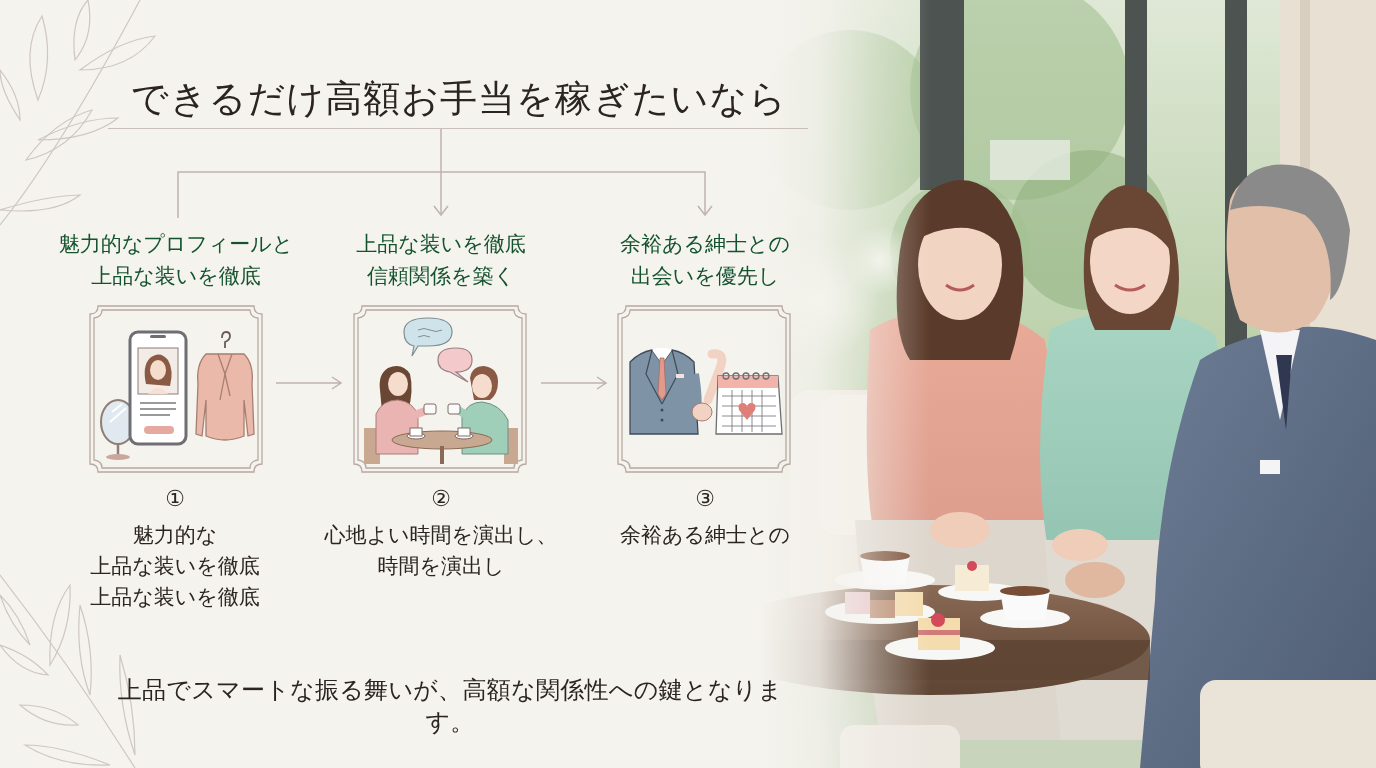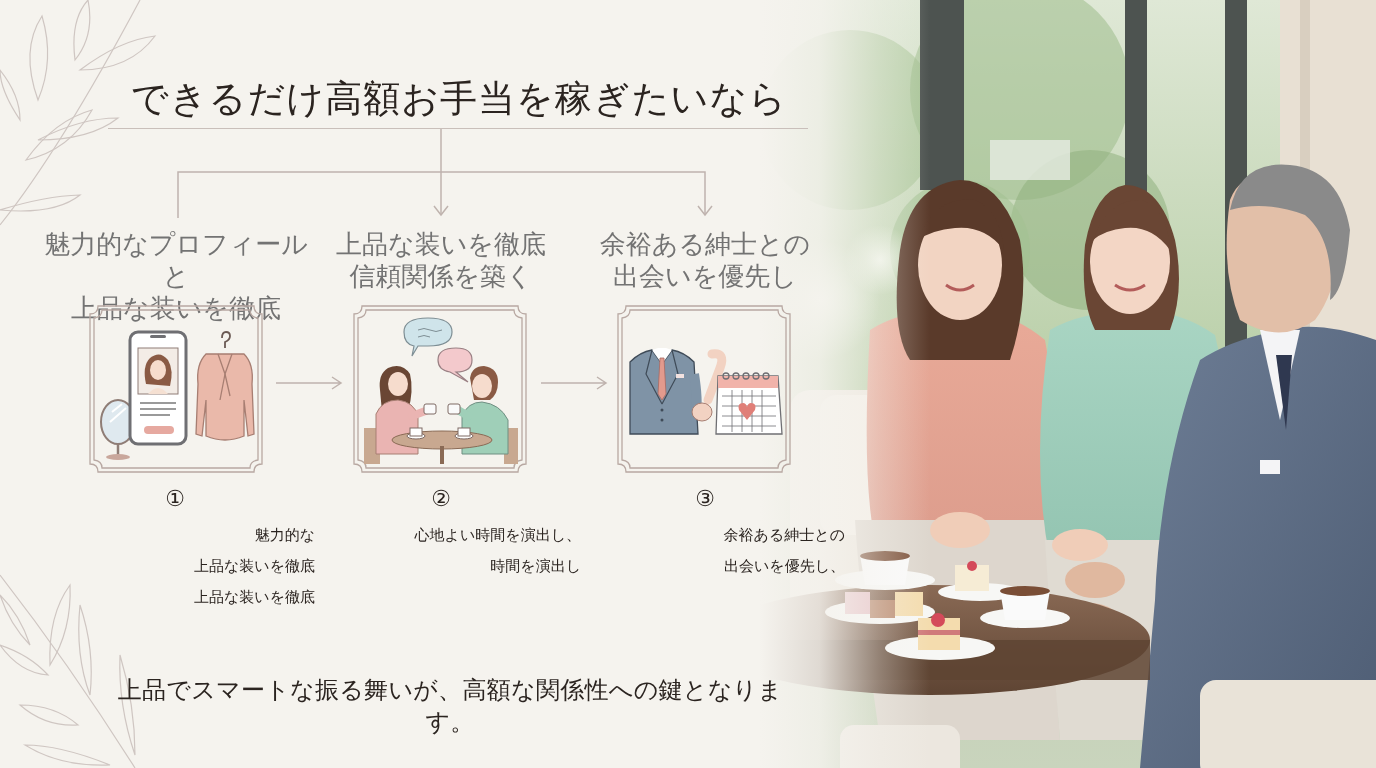--- a/index.html
+++ b/index.html
@@ -36,40 +36,40 @@
     position: absolute; left: 108px; top: 128px; width: 700px; height: 0;
     border-top: 1.5px solid #c9bfba;
   }
 
   
   .connectors { position: absolute; left: 0; top: 0; }
 
   
   .step-heading {
     position: absolute; top: 228px; width: 280px;
-    font-size: 26px; line-height: 32px; text-align: center; color: #737373;
+    font-size: 21px; line-height: 32px; text-align: center; color: #14532d;
   }
 
   
   .frame {
     position: absolute; top: 304px; width: 176px; height: 170px;
   }
   .frame svg { position: absolute; left: 0; top: 0; }
   .frame .art { position: absolute; left: 0; top: 0; }
 
   .flow-arrow { position: absolute; top: 375px; }
 
   
   .step-num {
     position: absolute; top: 486px; width: 260px; text-align: center;
     font-size: 22px; color: #2b2420;
   }
   .step-caption {
-    position: absolute; top: 520px; width: 280px; text-align: right;
-    font-size: 15px; line-height: 31px; color: #2b2420;
+    position: absolute; top: 520px; width: 280px; text-align: center;
+    font-size: 21px; line-height: 31px; color: #2b2420;
   }
   .step-caption span { display: block; white-space: nowrap; }
 
   
   .footer-note {
     position: absolute; left: 110px; top: 674px; width: 680px;
     text-align: center; font-size: 24px; color: #2b2420; letter-spacing: 0.3px;
   }
 </style>
 </head>
@@ -360,17 +360,16 @@
 
   <div class="step-num" style="left:311px">②</div>
   <div class="step-caption" style="left:301px">
     <span>心地よい時間を演出し、</span>
     <span>時間を演出し</span>
   </div>
 
   <div class="step-num" style="left:575px">③</div>
   <div class="step-caption" style="left:565px">
     <span>余裕ある紳士との</span>
-    <span>出会いを優先し、</span>
   </div>
 
   <div class="footer-note">上品でスマートな振る舞いが、高額な関係性への鍵となります。</div>
 </div>
 
 </body></html>

